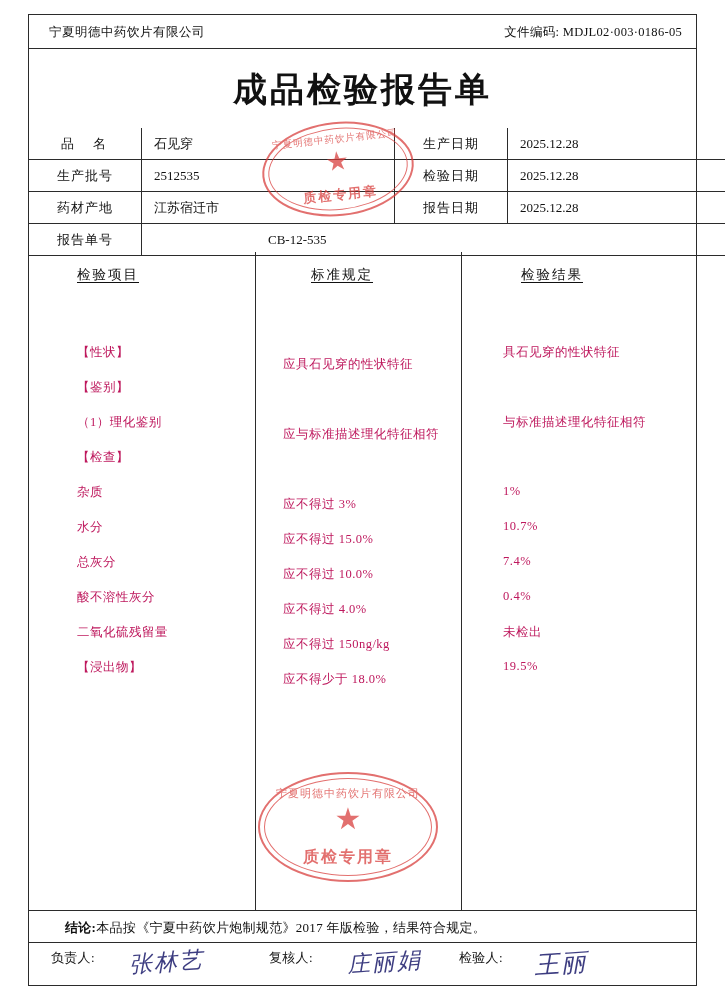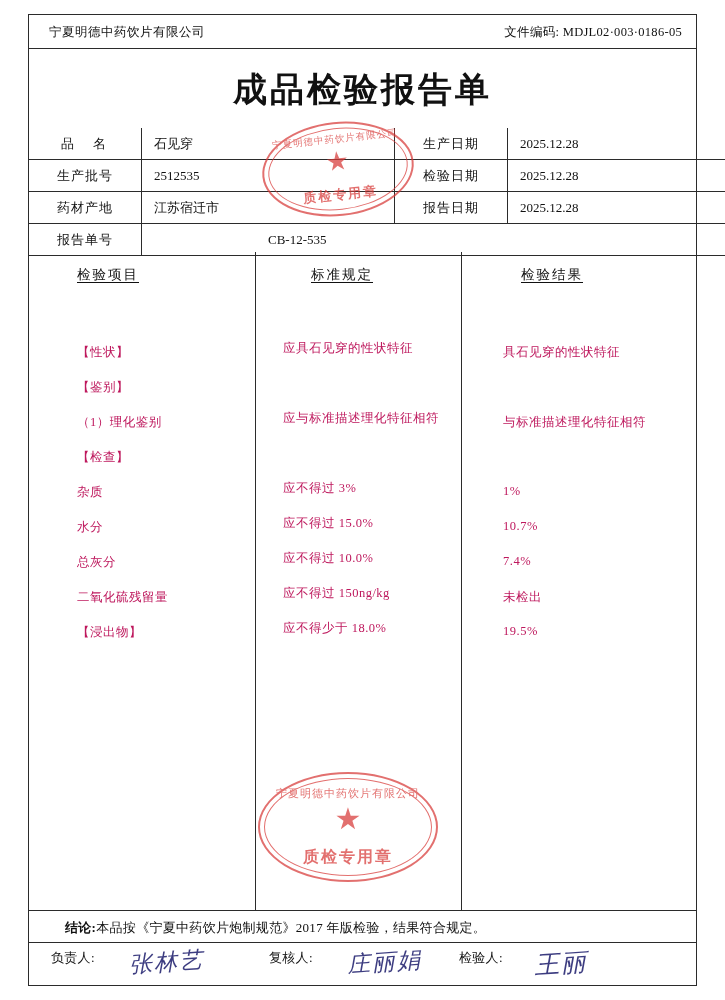--- a/index.html
+++ b/index.html
@@ -136,21 +136,21 @@
   }
   .row .c-item {
     position: absolute;
     left: 48px;
     top: 8px;
     letter-spacing: .5px;
   }
   .row .c-std {
     position: absolute;
     left: 254px;
-    top: 4px;
+    top: 20px;
     letter-spacing: .5px;
   }
   .row .c-res {
     position: absolute;
     left: 474px;
     top: 8px;
     letter-spacing: .5px;
   }
   .row.gap { height: 26px; }
 
@@ -349,20 +349,25 @@
           <div class="c-item">水分</div>
           <div class="c-std">应不得过 15.0%</div>
           <div class="c-res">10.7%</div>
         </div>
         <div class="row">
           <div class="c-item">总灰分</div>
           <div class="c-std">应不得过 10.0%</div>
           <div class="c-res">7.4%</div>
         </div>
         <div class="row">
+          <div class="c-item">酸不溶性灰分</div>
+          <div class="c-std">应不得过 4.0%</div>
+          <div class="c-res">0.4%</div>
+        </div>
+        <div class="row">
           <div class="c-item">二氧化硫残留量</div>
           <div class="c-std">应不得过 150ng/kg</div>
           <div class="c-res">未检出</div>
         </div>
         <div class="row">
           <div class="c-item">【浸出物】</div>
           <div class="c-std">应不得少于 18.0%</div>
           <div class="c-res">19.5%</div>
         </div>
       </div>

